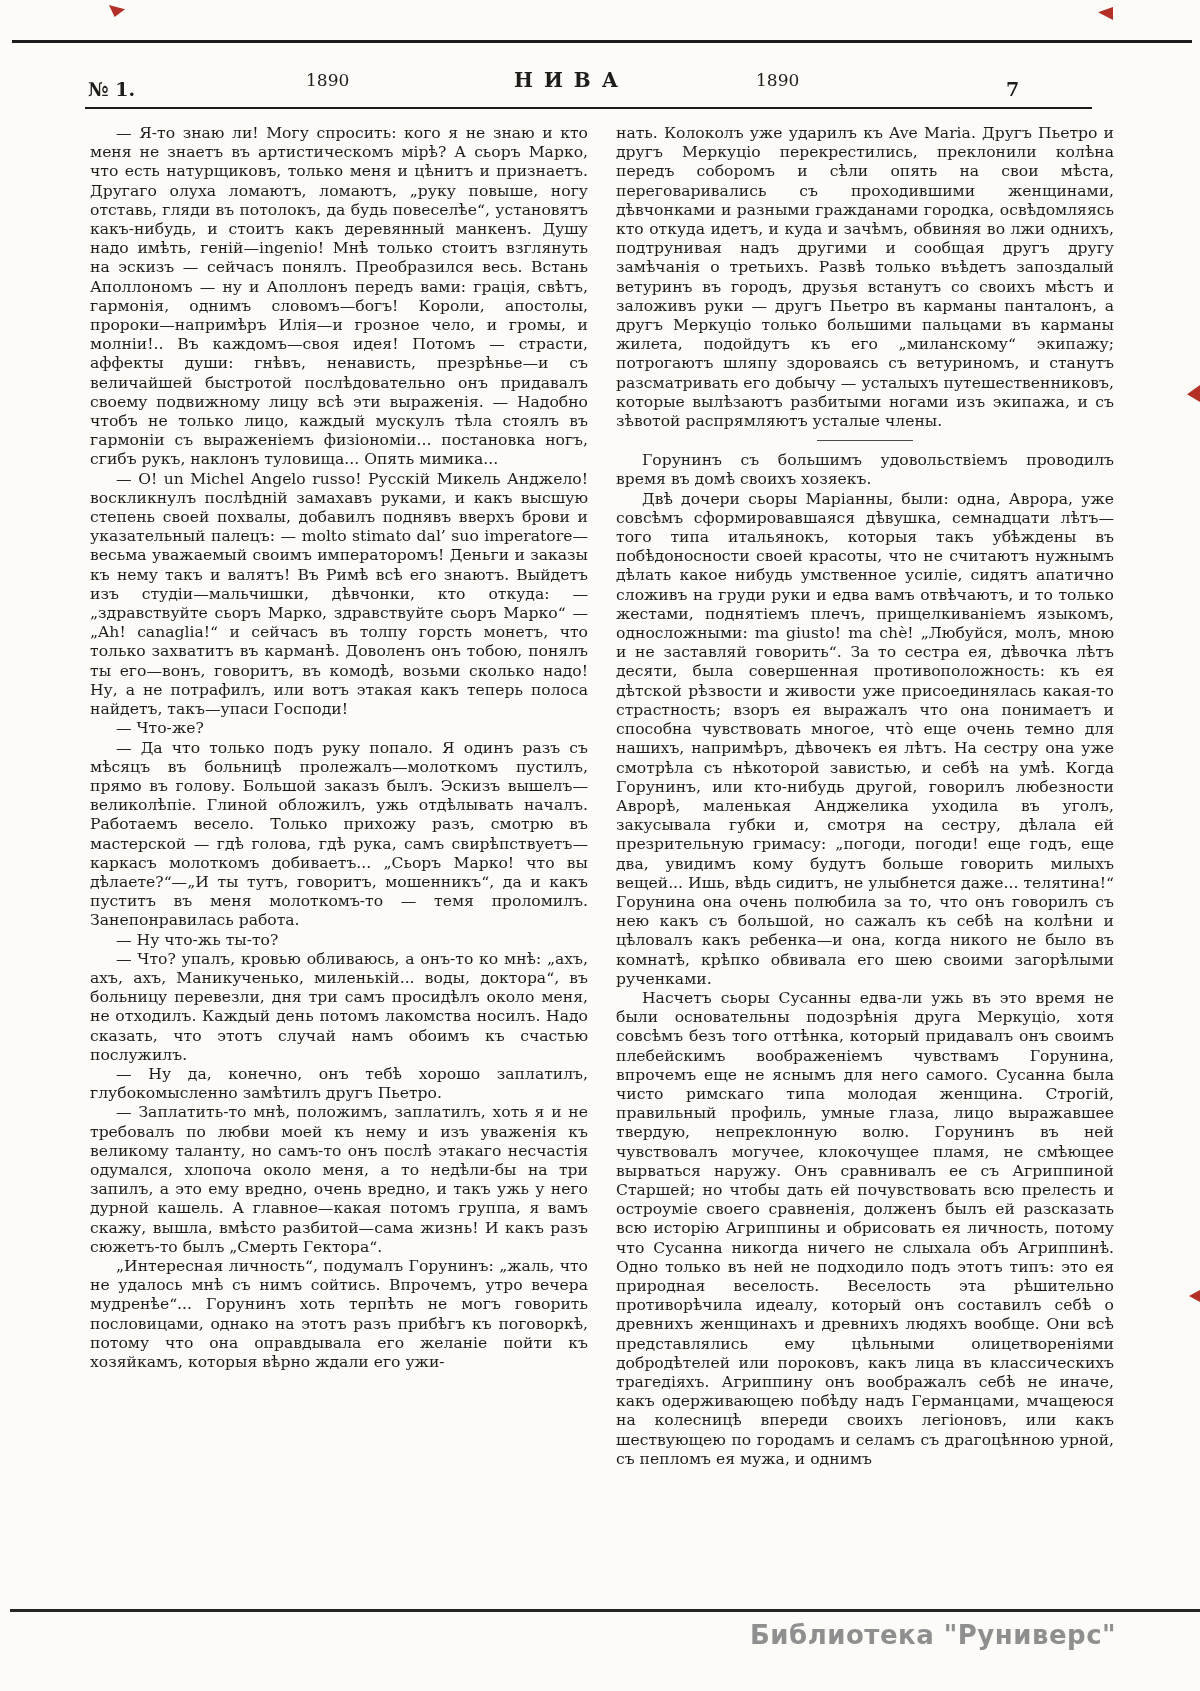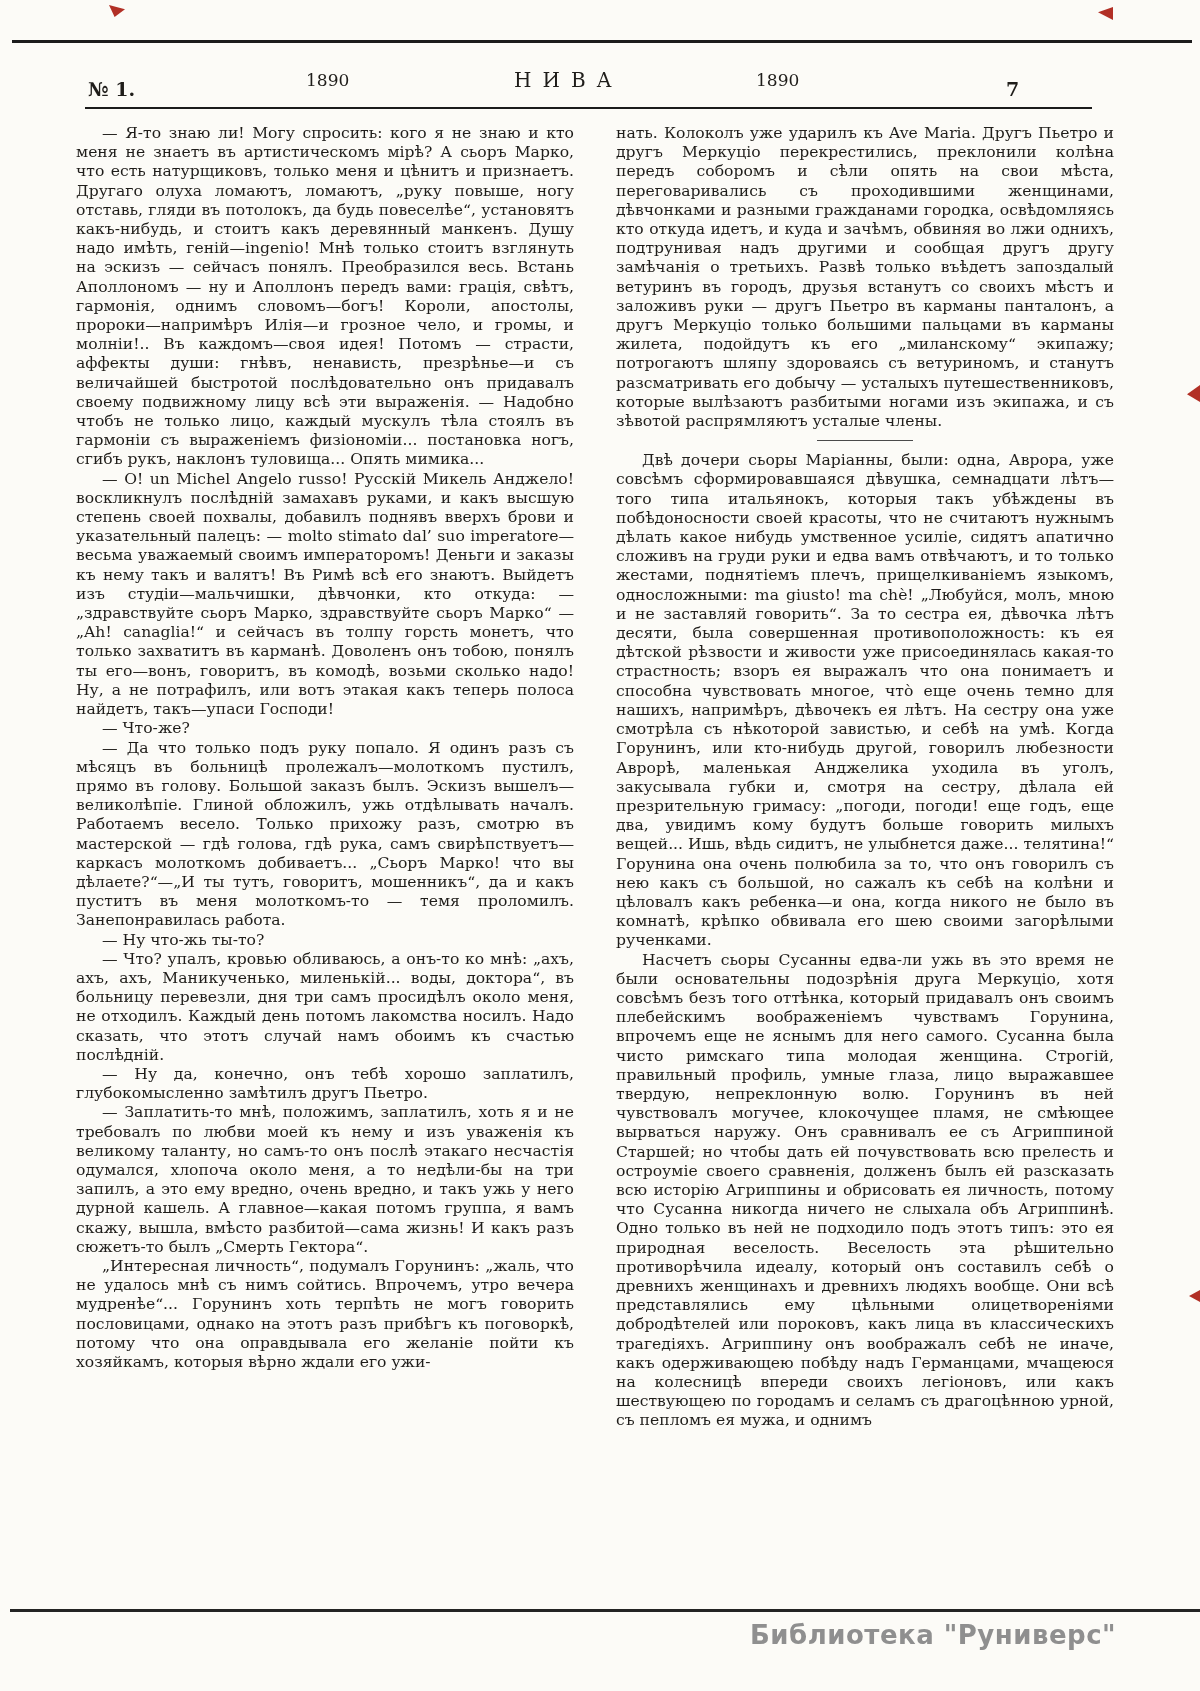--- a/index.html
+++ b/index.html
@@ -13,33 +13,33 @@
     color: #1f1d1a;
     overflow: hidden;
   }
   .top-edge-line {
     position: absolute; left: 12px; right: 8px; top: 40px; height: 3px;
     background: #1c1c1c;
   }
   .hdr { position: absolute; white-space: nowrap; }
   .issue   { left: 88px;  top: 78px;  font-size: 19px; font-weight: bold; }
   .yearL   { left: 306px; top: 70px;  font-size: 17px; }
-  .title   { left: 514px; top: 68px;  font-size: 20px; font-weight: normal; letter-spacing: 11px; }
+  .title   { left: 514px; top: 68px;  font-size: 20px; font-weight: bold; letter-spacing: 11px; }
   .yearR   { left: 756px; top: 70px;  font-size: 17px; }
   .pageNum { left: 1006px; top: 78px; font-size: 19px; font-weight: bold; }
   .header-rule {
     position: absolute; left: 85px; width: 1007px; top: 107px; height: 2px;
     background: #1b1b1b;
   }
   .col {
     position: absolute; top: 124px; width: 498px; height: 1460px;
     font-size: 15.6px; line-height: 19.2px; text-align: justify;
     overflow: hidden;
   }
-  .col-left  { left: 76px; }
+  .col-left  { left: 90px; }
   .col-right { left: 616px; }
   .col p { margin: 0; padding: 0; text-indent: 26px; }
   .col p.no-indent { text-indent: 0; }
   .sep {
     width: 96px; height: 1px; background: #4a4a4a;
     margin: 9px auto 10px auto;
   }
   .bottom-edge-line {
     position: absolute; left: 10px; right: 0px; top: 1609px; height: 3px;
     background: #242424;
@@ -75,29 +75,30 @@
   <div class="hdr pageNum">7</div>
 
   <div class="header-rule"></div>
 
   <div class="col col-left">
     <p>— Я-то знаю ли! Могу спросить: кого я не знаю и кто меня не знаетъ въ артистическомъ мірѣ? А сьоръ Марко, что есть натурщиковъ, только меня и цѣнитъ и признаетъ. Другаго олуха ломаютъ, ломаютъ, „руку повыше, ногу отставь, гляди въ потолокъ, да будь повеселѣе“, установятъ какъ-нибудь, и стоитъ какъ деревянный манкенъ. Душу надо имѣть, геній—ingenio! Мнѣ только стоитъ взглянуть на эскизъ — сейчасъ понялъ. Преобразился весь. Встань Аполлономъ — ну и Аполлонъ передъ вами: грація, свѣтъ, гармонія, однимъ словомъ—богъ! Короли, апостолы, пророки—напримѣръ Илія—и грозное чело, и громы, и молніи!.. Въ каждомъ—своя идея! Потомъ — страсти, аффекты души: гнѣвъ, ненависть, презрѣнье—и съ величайшей быстротой послѣдовательно онъ придавалъ своему подвижному лицу всѣ эти выраженія. — Надобно чтобъ не только лицо, каждый мускулъ тѣла стоялъ въ гармоніи съ выраженіемъ физіономіи... постановка ногъ, сгибъ рукъ, наклонъ туловища... Опять мимика...</p>
     <p>— О! un Michel Angelo russo! Русскій Микель Анджело! воскликнулъ послѣдній замахавъ руками, и какъ высшую степень своей похвалы, добавилъ поднявъ вверхъ брови и указательный палецъ: — molto stimato dal’ suo imperatore—весьма уважаемый своимъ императоромъ! Деньги и заказы къ нему такъ и валятъ! Въ Римѣ всѣ его знаютъ. Выйдетъ изъ студіи—мальчишки, дѣвчонки, кто откуда: — „здравствуйте сьоръ Марко, здравствуйте сьоръ Марко“ — „Ah! canaglia!“ и сейчасъ въ толпу горсть монетъ, что только захватитъ въ карманѣ. Доволенъ онъ тобою, понялъ ты его—вонъ, говоритъ, въ комодѣ, возьми сколько надо! Ну, а не потрафилъ, или вотъ этакая какъ теперь полоса найдетъ, такъ—упаси Господи!</p>
     <p>— Что-же?</p>
     <p>— Да что только подъ руку попало. Я одинъ разъ съ мѣсяцъ въ больницѣ пролежалъ—молоткомъ пустилъ, прямо въ голову. Большой заказъ былъ. Эскизъ вышелъ—великолѣпіе. Глиной обложилъ, ужь отдѣлывать началъ. Работаемъ весело. Только прихожу разъ, смотрю въ мастерской — гдѣ голова, гдѣ рука, самъ свирѣпствуетъ—каркасъ молоткомъ добиваетъ... „Сьоръ Марко! что вы дѣлаете?“—„И ты тутъ, говоритъ, мошенникъ“, да и какъ пуститъ въ меня молоткомъ-то — темя проломилъ. Занепонравилась работа.</p>
     <p>— Ну что-жь ты-то?</p>
-    <p>— Что? упалъ, кровью обливаюсь, а онъ-то ко мнѣ: „ахъ, ахъ, ахъ, Маникученько, миленькій... воды, доктора“, въ больницу перевезли, дня три самъ просидѣлъ около меня, не отходилъ. Каждый день потомъ лакомства носилъ. Надо сказать, что этотъ случай намъ обоимъ къ счастью послѣдній.</p>
+    <p>— Что? упалъ, кровью обливаюсь, а онъ-то ко мнѣ: „ахъ, ахъ, ахъ, Маникученько, миленькій... воды, доктора“, въ больницу перевезли, дня три самъ просидѣлъ около меня, не отходилъ. Каждый день потомъ лакомства носилъ. Надо сказать, что этотъ случай намъ обоимъ къ счастью послужилъ.</p>
     <p>— Ну да, конечно, онъ тебѣ хорошо заплатилъ, глубокомысленно замѣтилъ другъ Пьетро.</p>
     <p>— Заплатить-то мнѣ, положимъ, заплатилъ, хоть я и не требовалъ по любви моей къ нему и изъ уваженія къ великому таланту, но самъ-то онъ послѣ этакаго несчастія одумался, хлопоча около меня, а то недѣли-бы на три запилъ, а это ему вредно, очень вредно, и такъ ужь у него дурной кашель. А главное—какая потомъ группа, я вамъ скажу, вышла, вмѣсто разбитой—сама жизнь! И какъ разъ сюжетъ-то былъ „Смерть Гектора“.</p>
     <p>„Интересная личность“, подумалъ Горунинъ: „жаль, что не удалось мнѣ съ нимъ сойтись. Впрочемъ, утро вечера мудренѣе“... Горунинъ хоть терпѣть не могъ говорить пословицами, однако на этотъ разъ прибѣгъ къ поговоркѣ, потому что она оправдывала его желаніе пойти къ хозяйкамъ, которыя вѣрно ждали его ужи-</p>
   </div>
 
   <div class="col col-right">
     <p class="no-indent">нать. Колоколъ уже ударилъ къ Ave Maria. Другъ Пьетро и другъ Меркуціо перекрестились, преклонили колѣна передъ соборомъ и сѣли опять на свои мѣста, переговаривались съ проходившими женщинами, дѣвчонками и разными гражданами городка, освѣдомляясь кто откуда идетъ, и куда и зачѣмъ, обвиняя во лжи однихъ, подтрунивая надъ другими и сообщая другъ другу замѣчанія о третьихъ. Развѣ только въѣдетъ запоздалый ветуринъ въ городъ, друзья встанутъ со своихъ мѣстъ и заложивъ руки — другъ Пьетро въ карманы панталонъ, а другъ Меркуціо только большими пальцами въ карманы жилета, подойдутъ къ его „миланскому“ экипажу; потрогаютъ шляпу здороваясь съ ветуриномъ, и станутъ разсматривать его добычу — усталыхъ путешественниковъ, которые вылѣзаютъ разбитыми ногами изъ экипажа, и съ зѣвотой распрямляютъ усталые члены.</p>
     <div class="sep"></div>
+    <p>Горунинъ съ большимъ удовольствіемъ проводилъ время въ домѣ своихъ хозяекъ.</p>
     <p>Двѣ дочери сьоры Маріанны, были: одна, Аврора, уже совсѣмъ сформировавшаяся дѣвушка, семнадцати лѣтъ—того типа итальянокъ, которыя такъ убѣждены въ побѣдоносности своей красоты, что не считаютъ нужнымъ дѣлать какое нибудь умственное усиліе, сидятъ апатично сложивъ на груди руки и едва вамъ отвѣчаютъ, и то только жестами, поднятіемъ плечъ, прищелкиваніемъ языкомъ, односложными: ma giusto! ma chè! „Любуйся, молъ, мною и не заставляй говорить“. За то сестра ея, дѣвочка лѣтъ десяти, была совершенная противоположность: къ ея дѣтской рѣзвости и живости уже присоединялась какая-то страстность; взоръ ея выражалъ что она понимаетъ и способна чувствовать многое, чтò еще очень темно для нашихъ, напримѣръ, дѣвочекъ ея лѣтъ. На сестру она уже смотрѣла съ нѣкоторой завистью, и себѣ на умѣ. Когда Горунинъ, или кто-нибудь другой, говорилъ любезности Аврорѣ, маленькая Анджелика уходила въ уголъ, закусывала губки и, смотря на сестру, дѣлала ей презрительную гримасу: „погоди, погоди! еще годъ, еще два, увидимъ кому будутъ больше говорить милыхъ вещей... Ишь, вѣдь сидитъ, не улыбнется даже... телятина!“ Горунина она очень полюбила за то, что онъ говорилъ съ нею какъ съ большой, но сажалъ къ себѣ на колѣни и цѣловалъ какъ ребенка—и она, когда никого не было въ комнатѣ, крѣпко обвивала его шею своими загорѣлыми рученками.</p>
     <p>Насчетъ сьоры Сусанны едва-ли ужь въ это время не были основательны подозрѣнія друга Меркуціо, хотя совсѣмъ безъ того оттѣнка, который придавалъ онъ своимъ плебейскимъ воображеніемъ чувствамъ Горунина, впрочемъ еще не яснымъ для него самого. Сусанна была чисто римскаго типа молодая женщина. Строгій, правильный профиль, умные глаза, лицо выражавшее твердую, непреклонную волю. Горунинъ въ ней чувствовалъ могучее, клокочущее пламя, не смѣющее вырваться наружу. Онъ сравнивалъ ее съ Агриппиной Старшей; но чтобы дать ей почувствовать всю прелесть и остроуміе своего сравненія, долженъ былъ ей разсказать всю исторію Агриппины и обрисовать ея личность, потому что Сусанна никогда ничего не слыхала объ Агриппинѣ. Одно только въ ней не подходило подъ этотъ типъ: это ея природная веселость. Веселость эта рѣшительно противорѣчила идеалу, который онъ составилъ себѣ о древнихъ женщинахъ и древнихъ людяхъ вообще. Они всѣ представлялись ему цѣльными олицетвореніями добродѣтелей или пороковъ, какъ лица въ классическихъ трагедіяхъ. Агриппину онъ воображалъ себѣ не иначе, какъ одерживающею побѣду надъ Германцами, мчащеюся на колесницѣ впереди своихъ легіоновъ, или какъ шествующею по городамъ и селамъ съ драгоцѣнною урной, съ пепломъ ея мужа, и однимъ</p>
   </div>
 
   <div class="bottom-edge-line"></div>
 
   <div class="watermark">Библиотека "Руниверс"</div>
 
 </div>
 

